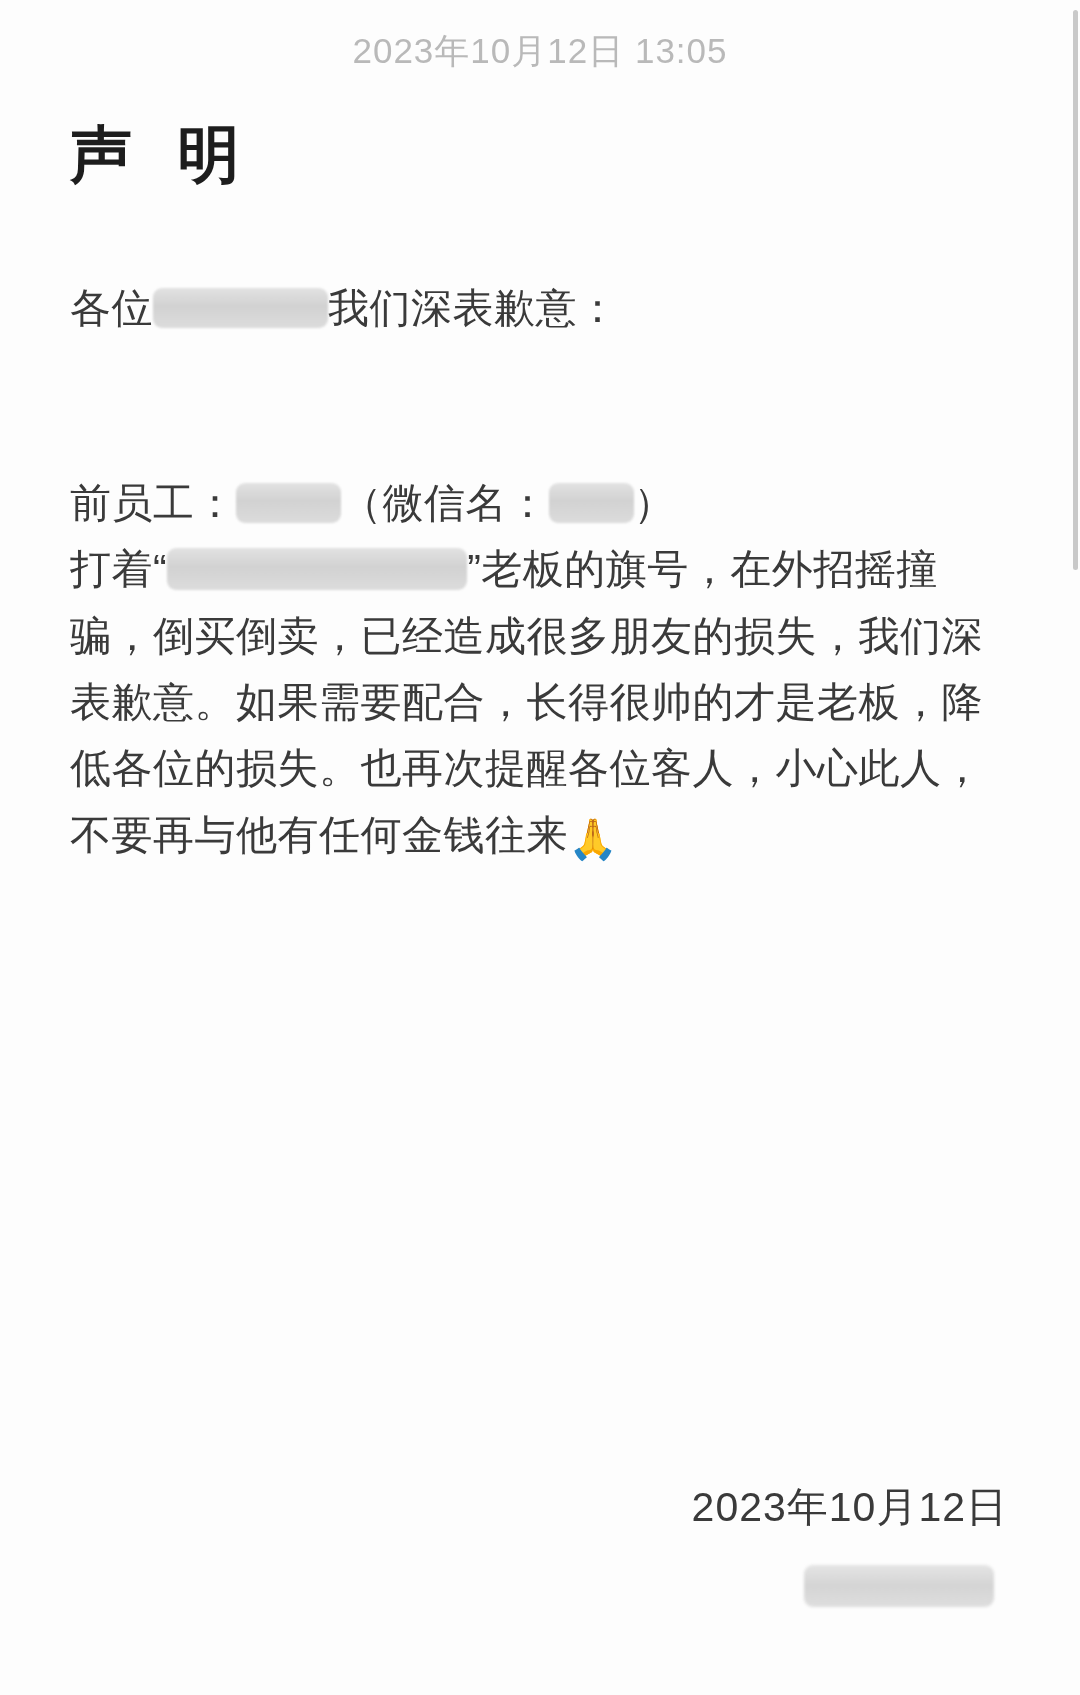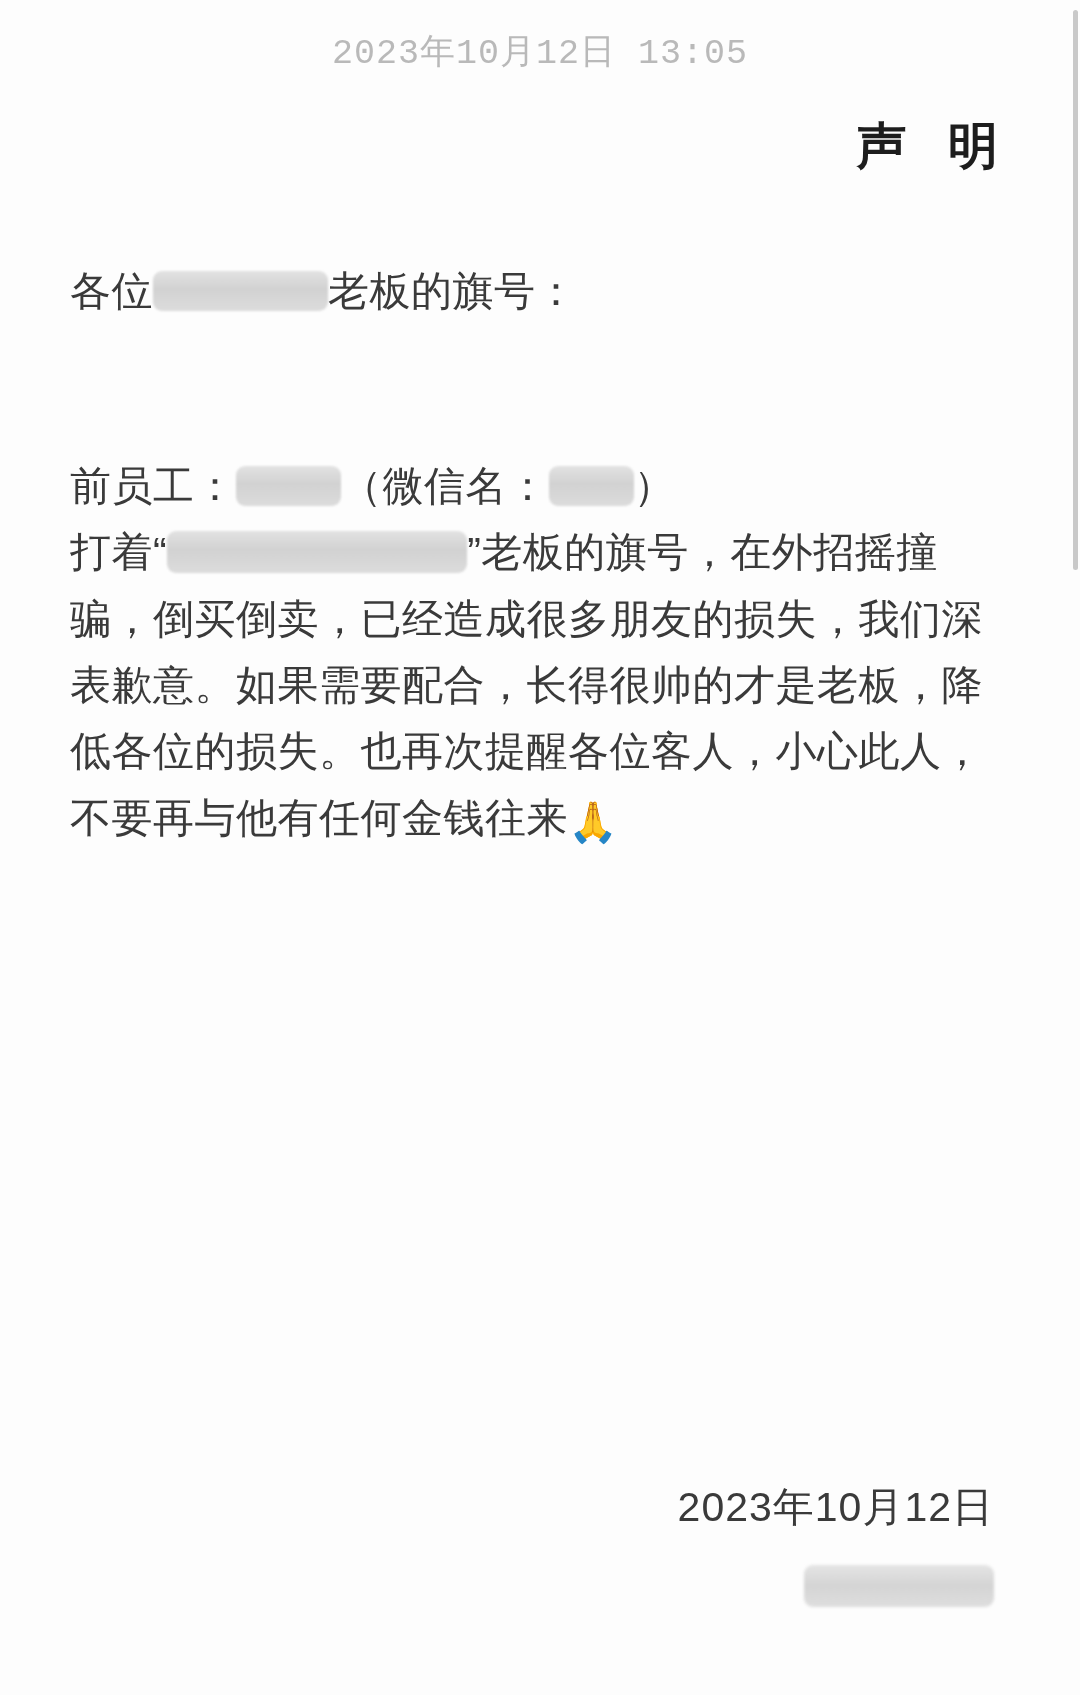--- a/index.html
+++ b/index.html
@@ -22,25 +22,25 @@
     background: #fdfdfd;
     box-sizing: border-box;
     padding: 0 70px;
   }
   .timestamp {
     text-align: center;
     color: #b9b9b9;
     font-size: 35px;
     letter-spacing: 1px;
     padding-top: 28px;
-    font-family: Liberation Mono, monospace;
+    font-family: Liberation Sans, sans-serif;
   }
   .doc-title {
-    text-align: right;
-    font-size: 50px;
+    text-align: left;
+    font-size: 62px;
     font-weight: 700;
     letter-spacing: 12px;
     color: #1d1d1d;
     margin-top: 38px;
     margin-bottom: 0;
     font-family: "DejaVu Sans", "Liberation Sans", sans-serif;
   }
   .body-block {
     margin-top: 78px;
     font-size: 41px;
@@ -65,21 +65,21 @@
     position: relative;
     top: -3px;
   }
   .redact.r1  { width: 175px; }
   .redact.r2  { width: 105px; }
   .redact.r3  { width: 85px;  }
   .redact.r4  { width: 300px; height: 42px; }
   .redact.r5  { width: 345px; height: 44px; }
   .sign-date {
     position: absolute;
-    right: 86px;
+    right: 72px;
     bottom: 160px;
     font-size: 41px;
     color: #3a3a3a;
     letter-spacing: 1px;
   }
   .sign-redact {
     position: absolute;
     right: 86px;
     bottom: 88px;
     width: 190px;
@@ -115,21 +115,21 @@
 
 <div class="page">
 
   <div class="timestamp">2023年10月12日 13:05</div>
 
   <h1 class="doc-title">声 明</h1>
 
   <div class="body-block">
 
     <p class="para salutation">
-      <span>各位</span><span class="redact r1"></span><span>老板的旗号：</span>
+      <span>各位</span><span class="redact r1"></span><span>我们深表歉意：</span>
     </p>
 
     <p class="para">
       <br>
       <span>前员工：</span><span class="redact r2"></span><span>（微信名：</span><span class="redact r3"></span><span>）</span><br>
       <span>打着“</span><span class="redact r4"></span><span>”老板的旗号，在外招摇撞骗，倒买倒卖，已经造成很多朋友的损失，我们深表歉意。如果需要配合，长得很帅的才是老板，降低各位的损失。也再次提醒各位客人，小心此人，不要再与他有任何金钱往来</span><span class="emoji">🙏</span>
     </p>
 
 
 

